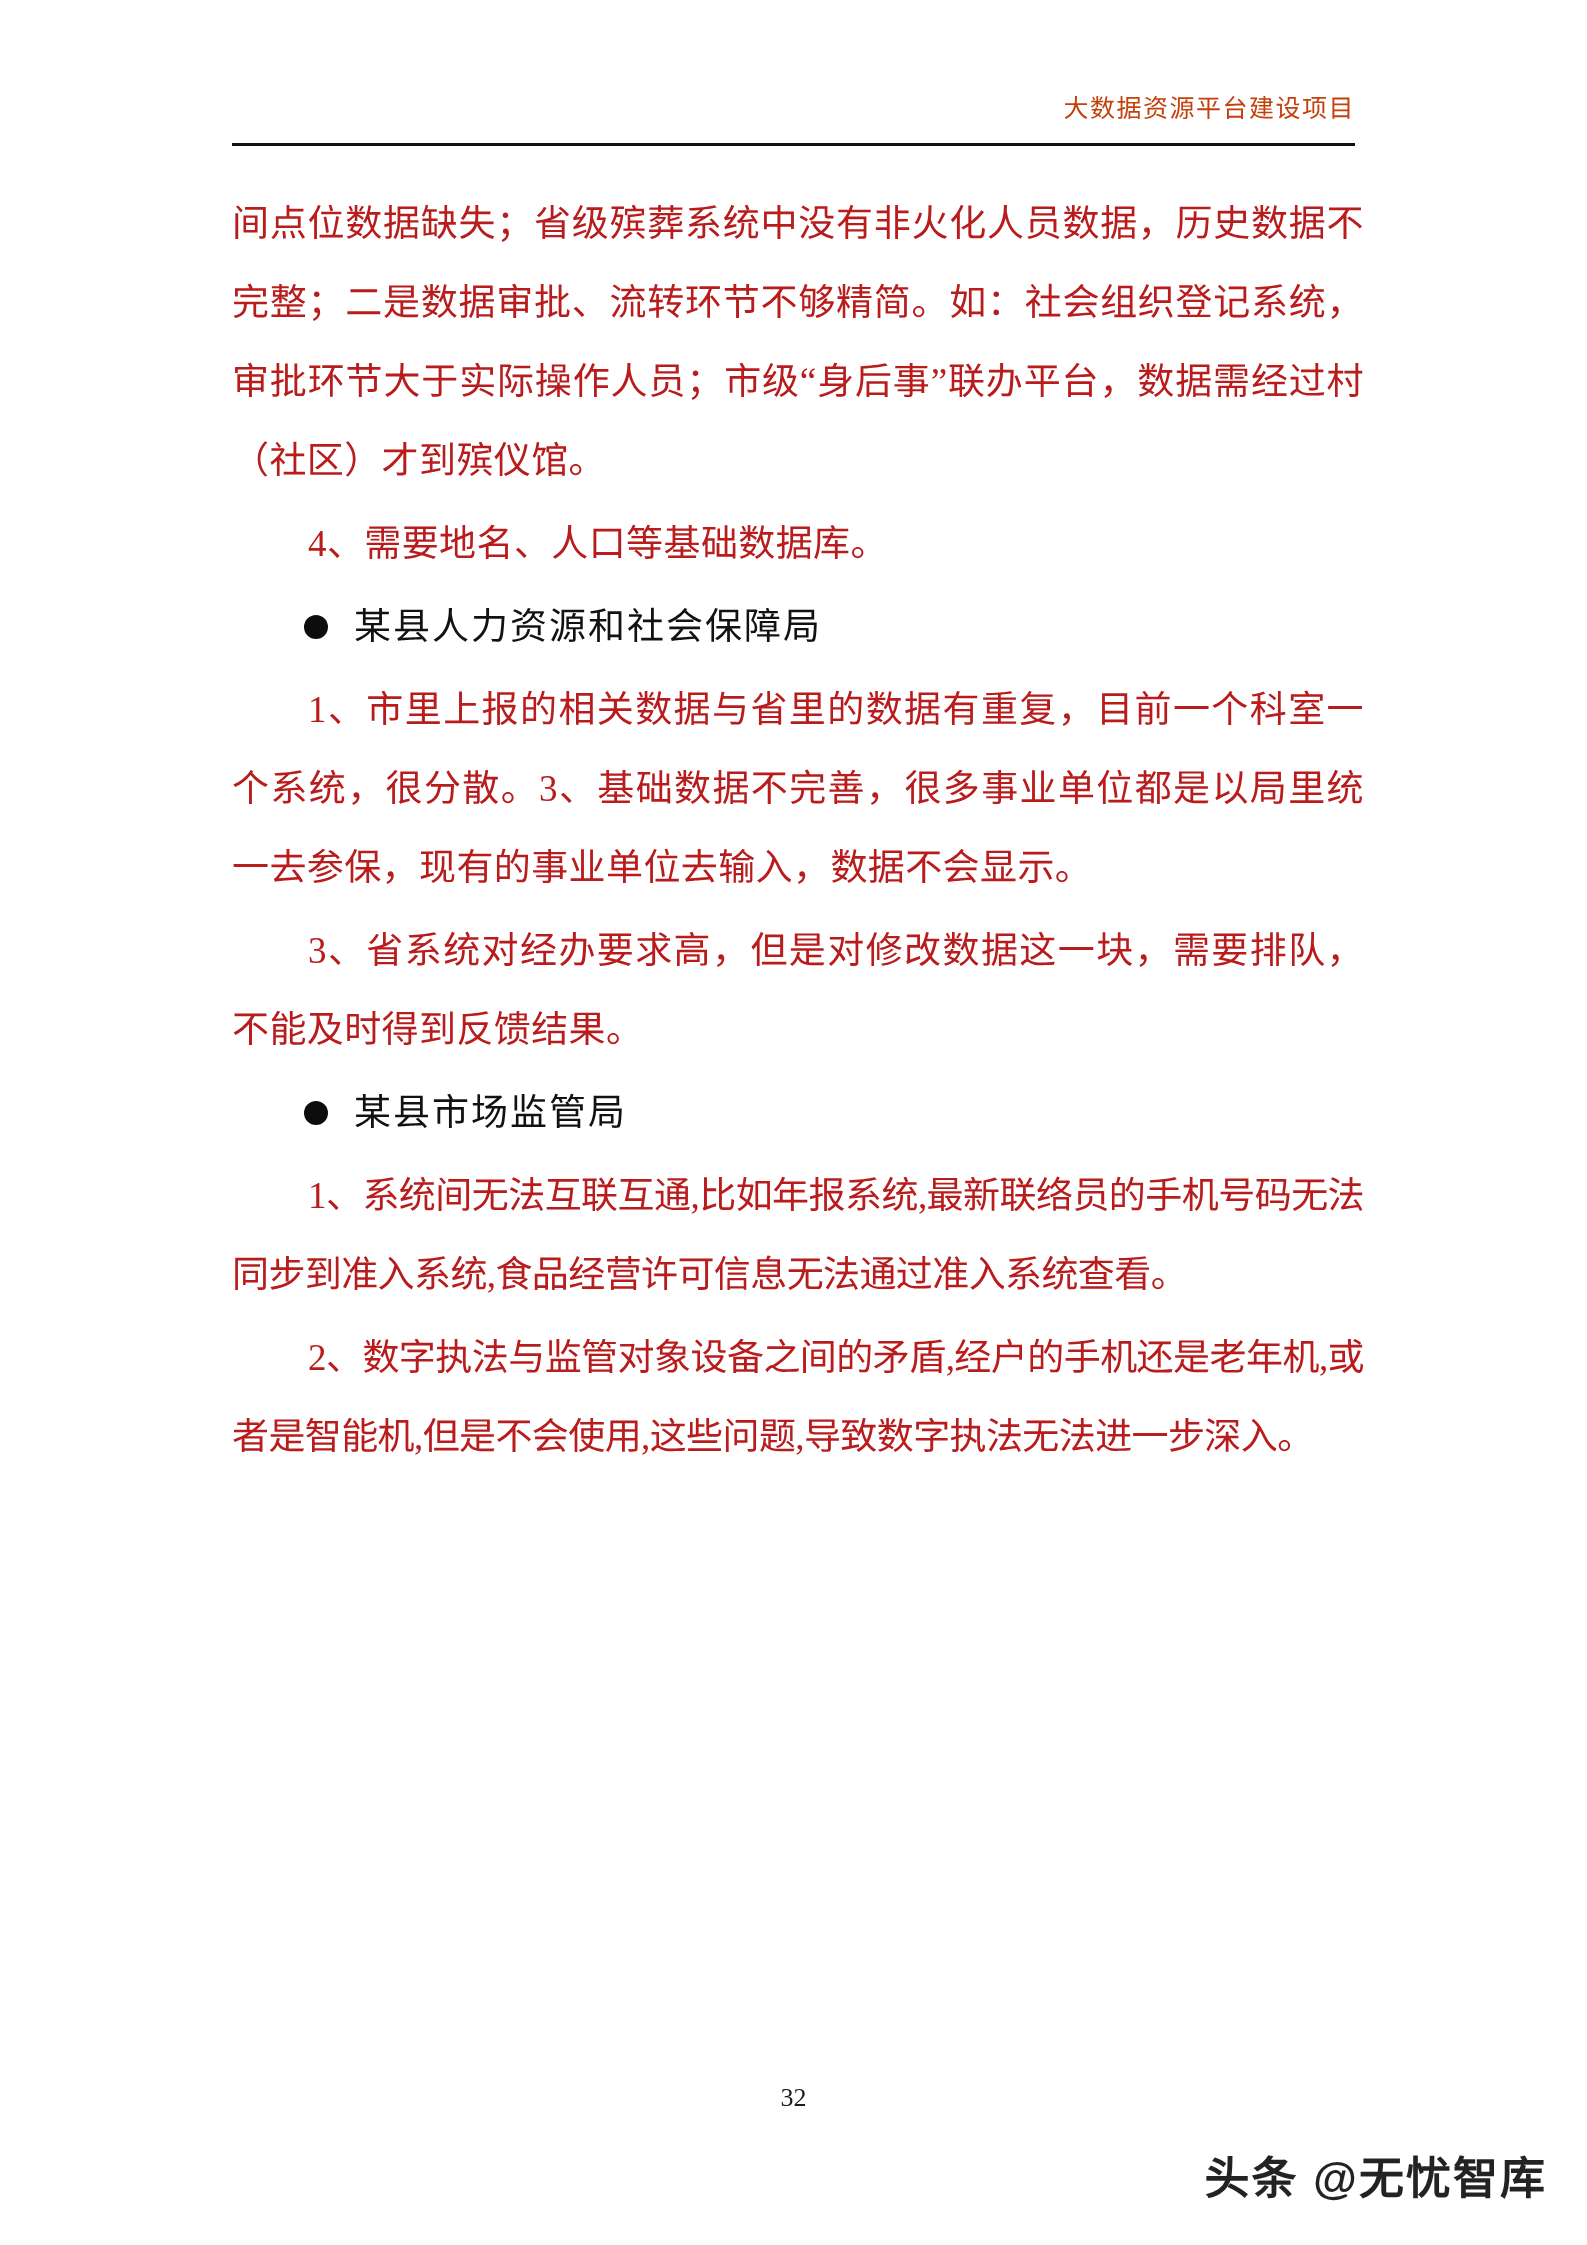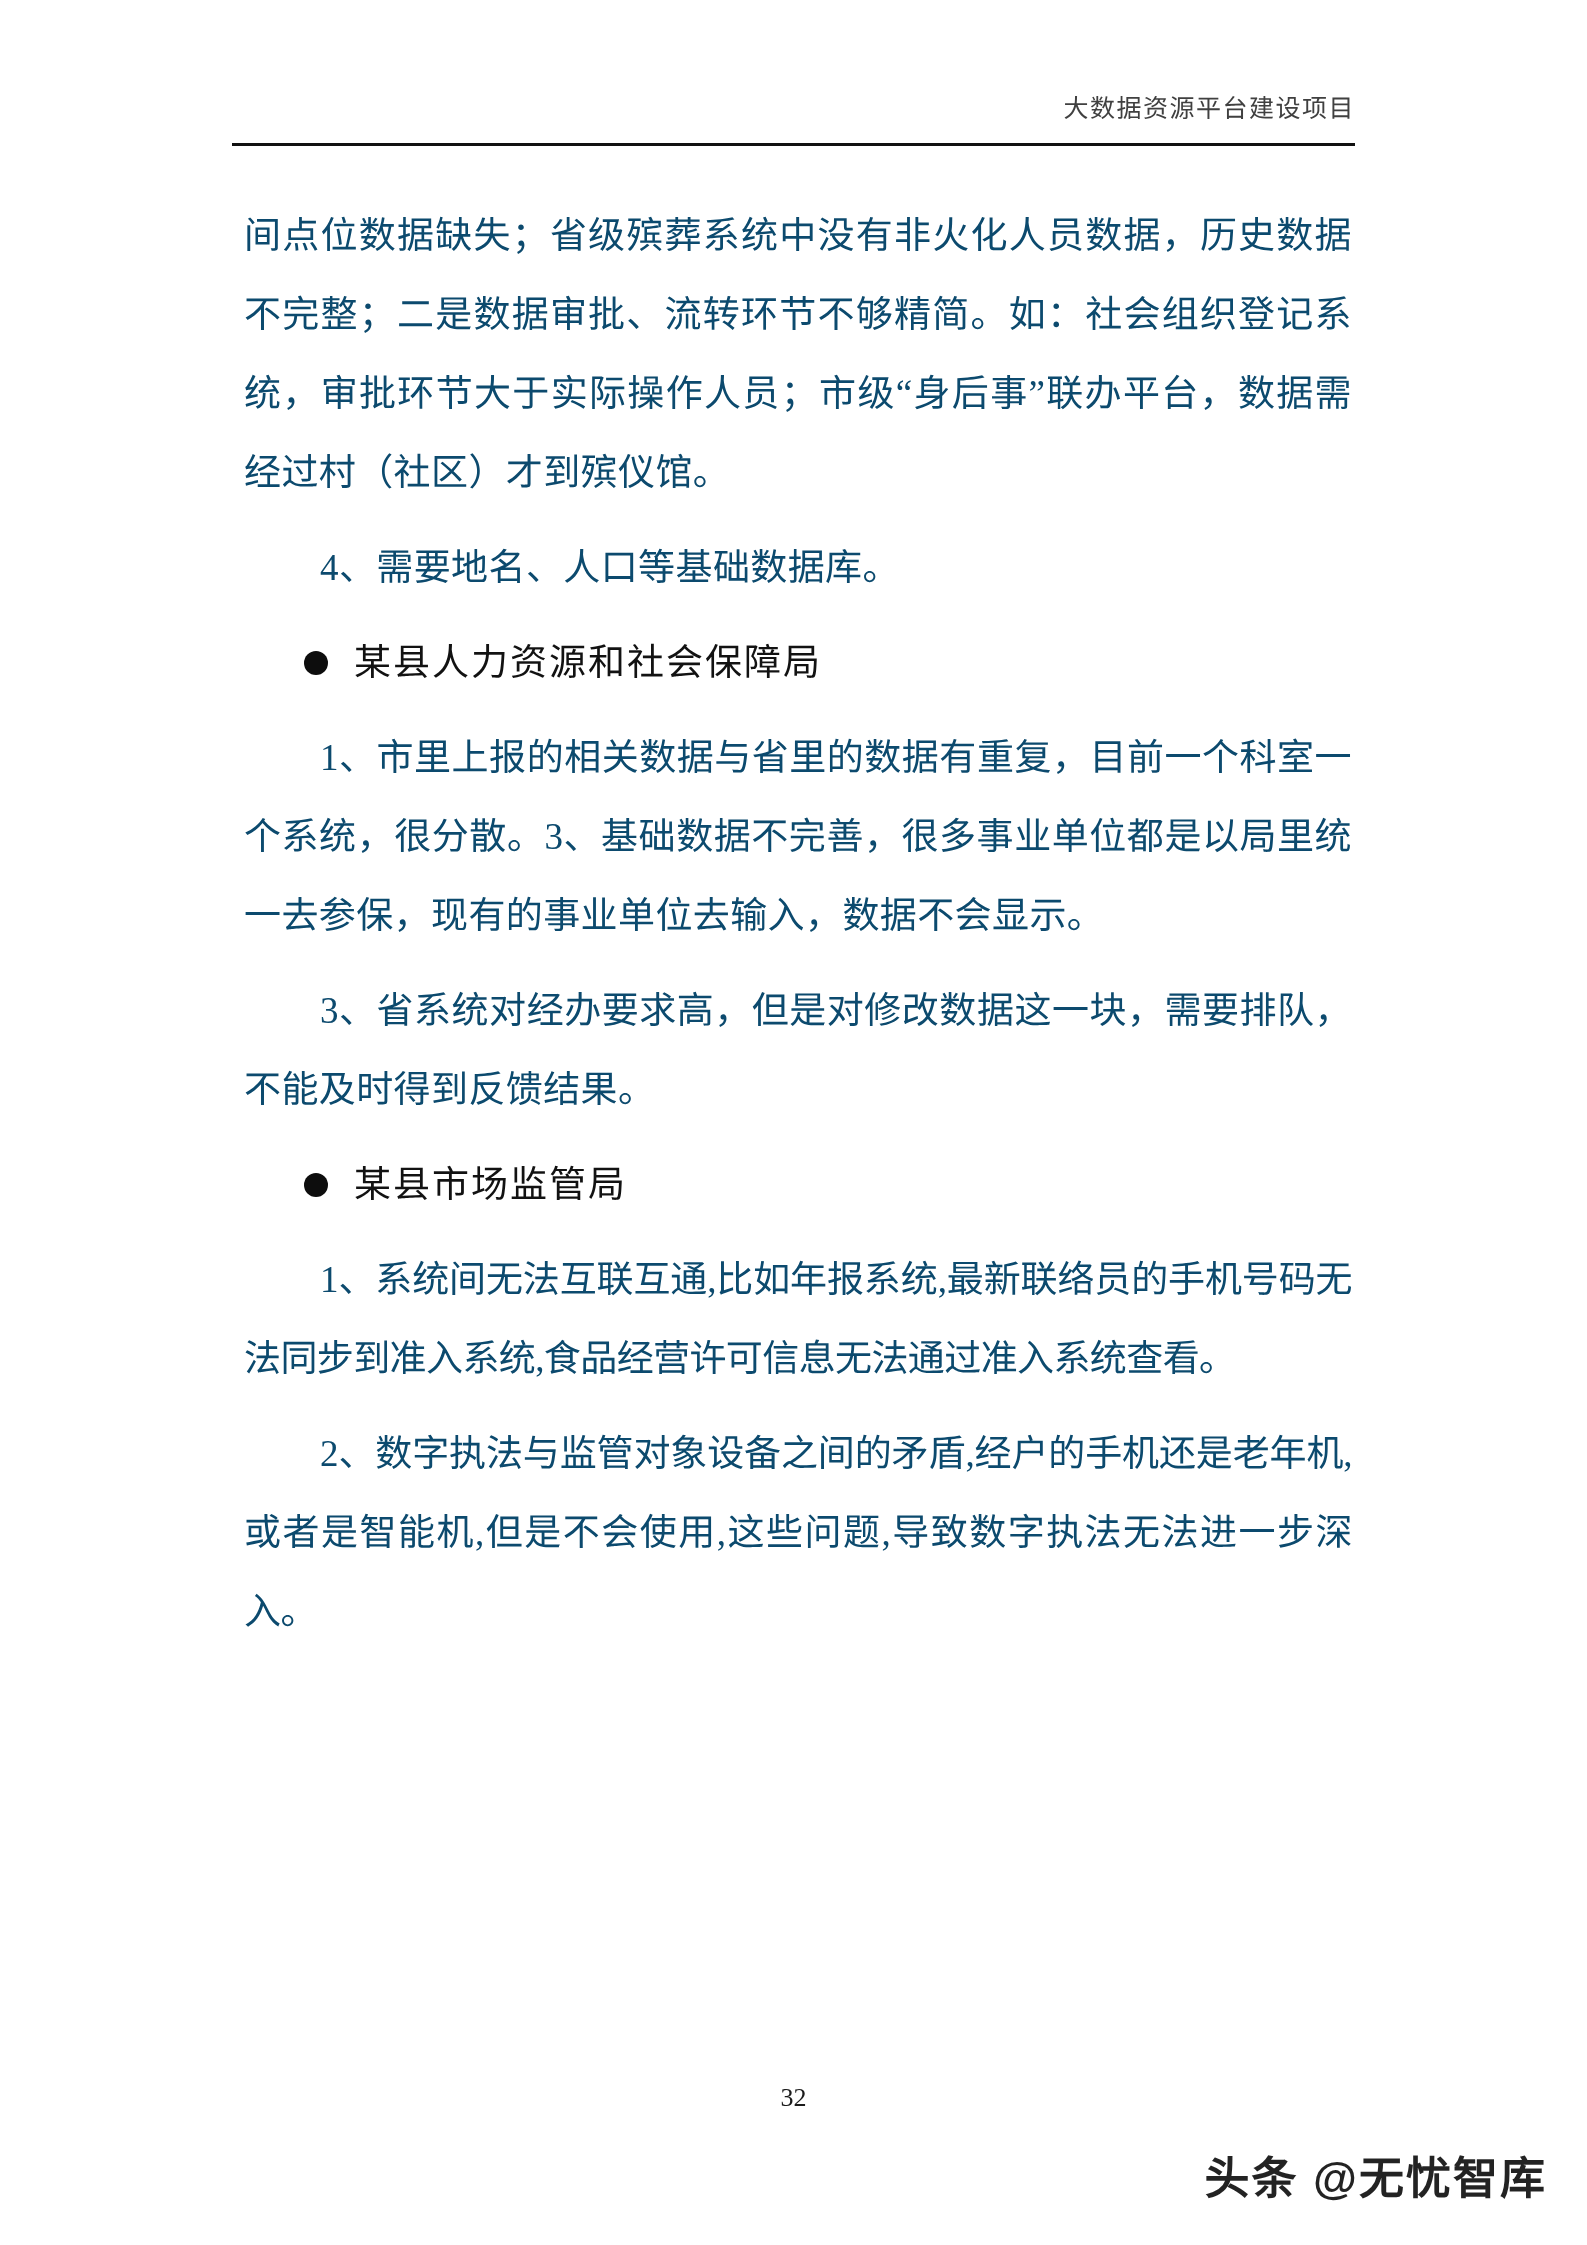--- a/index.html
+++ b/index.html
@@ -25,21 +25,21 @@
     right: 232px;
     top: 96px;
     height: 58px;
   }
   .header-title {
     position: absolute;
     right: 0;
     top: 0;
     font-size: 25px;
     letter-spacing: 1.5px;
-    color: #404040;
+    color: #c2410c;
     white-space: nowrap;
     line-height: 1;
   }
   .header-rule {
     position: absolute;
     left: 0;
     right: 0;
     top: 47px;
     height: 0;
     border-top: 3px solid #111111;
@@ -51,22 +51,22 @@
     left: 228px;
     top: 180px;
     width: 1140px;
   }
   .para {
     font-size: 37px;
     line-height: 79px;
     letter-spacing: 0.4px;
     text-align: justify;
     text-justify: inter-ideograph;
-    margin: 16px;
-    color: #0c4a6e;
+    margin: 4px;
+    color: #b91c1c;
   }
   .para.cont {
     text-indent: 0;
   }
   .para.indent {
     text-indent: 76px;
   }
   .para.tight {
     letter-spacing: -0.6px;
   }

